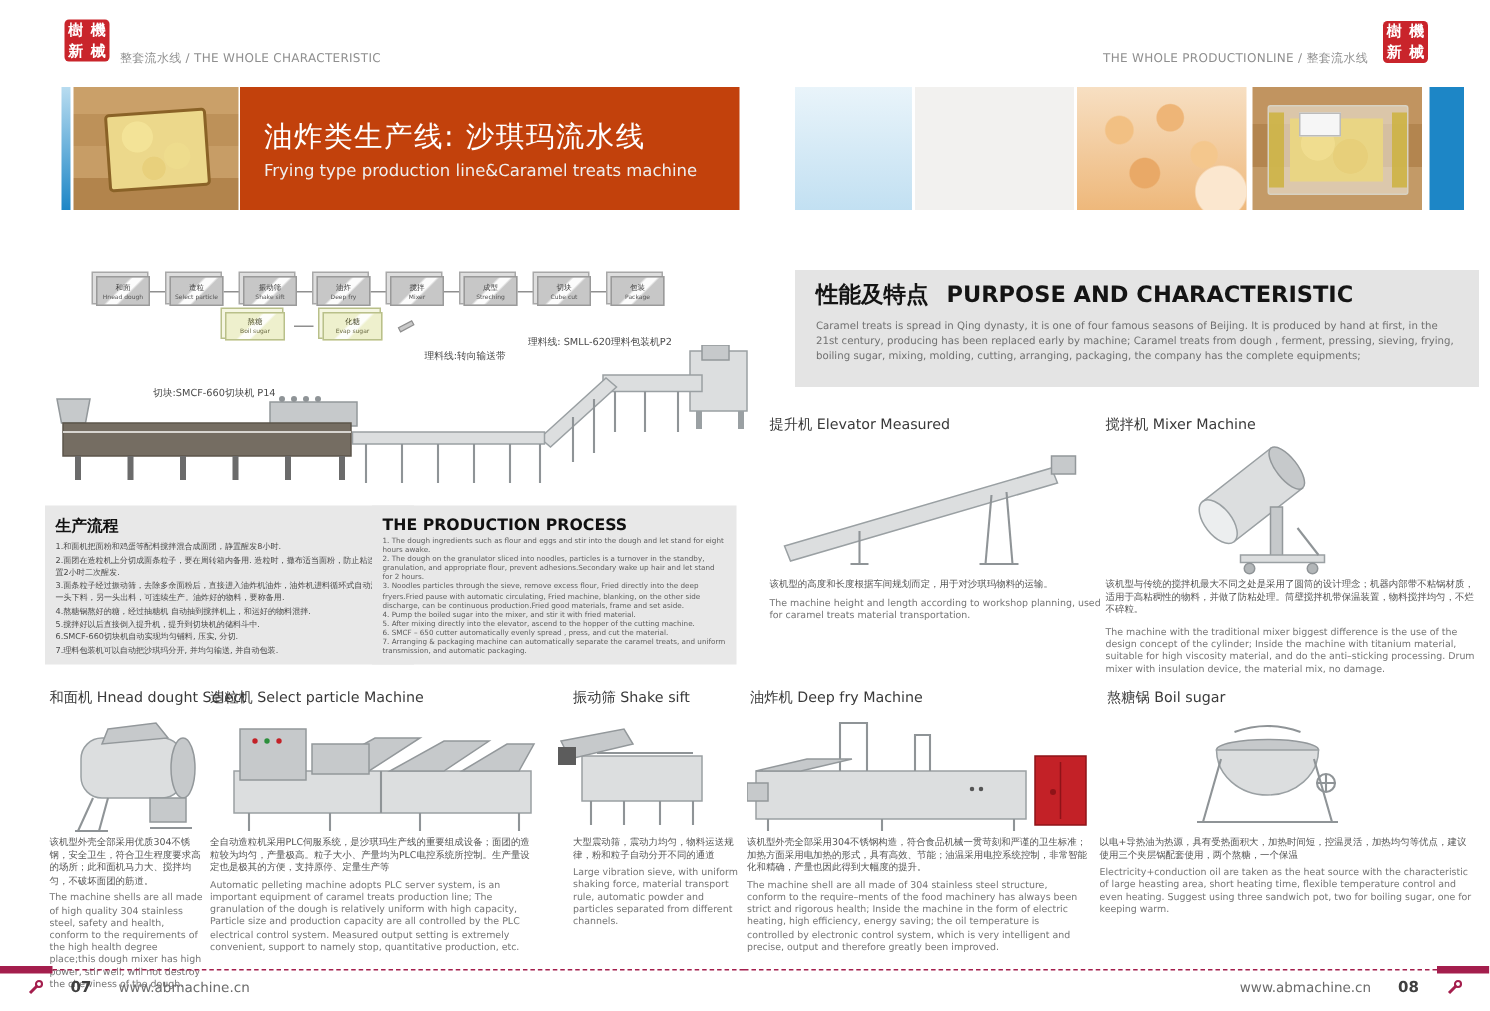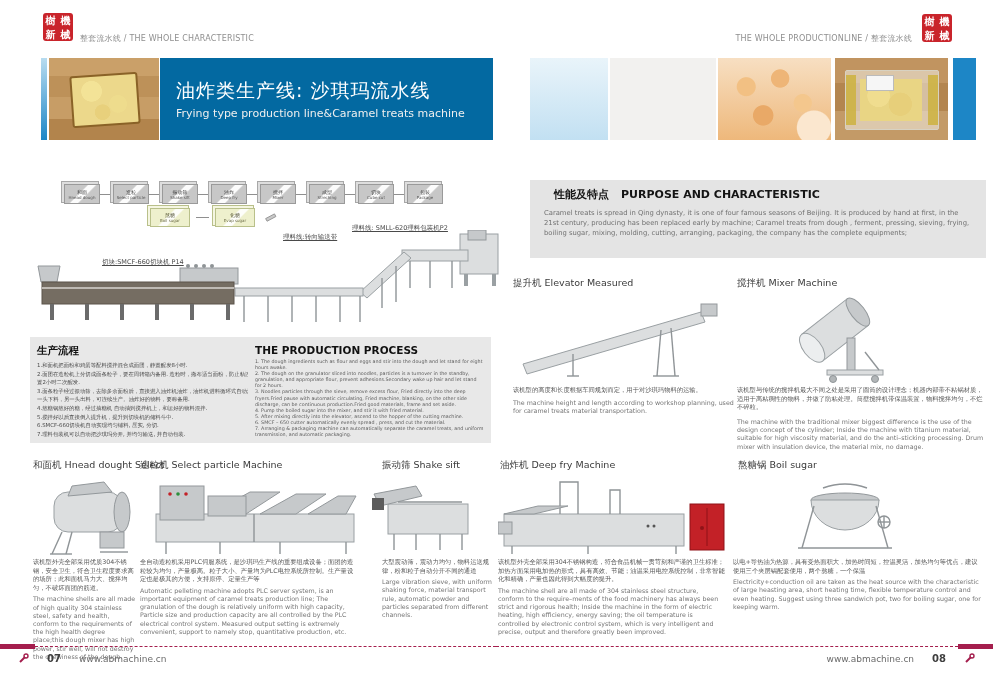--- a/index.html
+++ b/index.html
@@ -7,21 +7,21 @@
   #page{position:relative;width:993px;height:674px;background:#fff;overflow:hidden;}
   .abs{position:absolute;}
 
   
   .seal{width:30px;height:28px;background:#c9242b;border-radius:3px;display:grid;
         grid-template-columns:1fr 1fr;place-items:center;color:#fff;font-size:10px;line-height:11px;font-weight:bold;}
   .hdrline{font-size:8px;color:#8f8f8f;letter-spacing:.2px;}
 
   
   .blue{background:#1d86c6;}
-  .banner-gray{background:#0369a1;color:#fff;padding:20px 0 0 16px;box-sizing:border-box;}
+  .banner-gray{background:#c2410c;color:#fff;padding:20px 0 0 16px;box-sizing:border-box;}
   .banner-gray .cn{font-size:19px;letter-spacing:1px;}
   .banner-gray .en{font-size:11px;color:#efefef;margin-top:3px;}
   .wood{background:linear-gradient(180deg,#caa069 0 22%,#bd9159 22% 48%,#c79d66 48% 74%,#b2844c 74% 100%);}
   .treat{position:absolute;left:22px;top:16px;width:64px;height:48px;transform:rotate(-4deg);
          background:radial-gradient(circle at 30% 30%,#f3e397 0 18%,transparent 19%),
                     radial-gradient(circle at 70% 60%,#eedc8d 0 16%,transparent 17%),
                     radial-gradient(circle at 45% 75%,#e8d07c 0 15%,transparent 16%),#ecd88b;
          border:2px solid #8a6227;border-radius:3px;}
   .closeup{background:
       radial-gradient(circle at 25% 35%,#f2c083 0 9%,transparent 10%),
@@ -50,25 +50,25 @@
   .card .cn{font-size:5px;line-height:6px;color:#3f3f3f;}
   .card .en{font-size:4px;line-height:5px;color:#555;white-space:nowrap;}
   .dash{width:13px;height:0;border-top:1.5px solid #8f8f8f;margin:0 0 0 0;flex:none;}
   .fstep:last-child .dash{display:none;}
   .ycard{width:38px;height:17px;background:#eef0cd;border:1px solid #b9c08a;
          box-shadow:-2px -2px 0 #f5f6e2,-2px -2px 0 1px #b9c08a;
          background-image:linear-gradient(135deg,transparent 42%,rgba(255,255,255,.9) 46%,rgba(255,255,255,.9) 58%,transparent 62%);
          display:flex;flex-direction:column;align-items:center;justify-content:center;}
   .ycard .cn{font-size:5px;line-height:6px;color:#4a4a2a;}
   .ycard .en{font-size:4px;line-height:5px;color:#6a6a45;}
-  .dwglabel{font-size:6.5px;color:#4a4a4a;white-space:nowrap;text-decoration:underline;}
+  .dwglabel{font-size:6.5px;color:#4a4a4a;white-space:nowrap;}
 
   
   .purpose{background:#e4e4e4;padding:7px 14px;box-sizing:border-box;}
-  .purpose .ttl{font-size:11px;font-weight:bold;color:#141414;margin-left:10px;}
+  .purpose .ttl{font-size:15px;font-weight:bold;color:#141414;}
   .purpose .ttl .en{margin-left:12px;}
   .purpose .cn{font-size:6.8px;color:#5d5d5d;line-height:10px;margin-top:4px;}
   .purpose .en2{font-size:6.8px;color:#707070;line-height:10px;margin-top:6px;}
 
   
   .panel{background:#e8e8e8;box-sizing:border-box;padding:7px 7px;}
   .panel .ttl{font-size:10.5px;font-weight:bold;color:#111;margin-bottom:3px;}
   .stepcn{font-size:5.4px;line-height:8.6px;color:#4a4a4a;}
   .stepen{font-size:4.8px;line-height:6.1px;color:#5c5c5c;}
 

